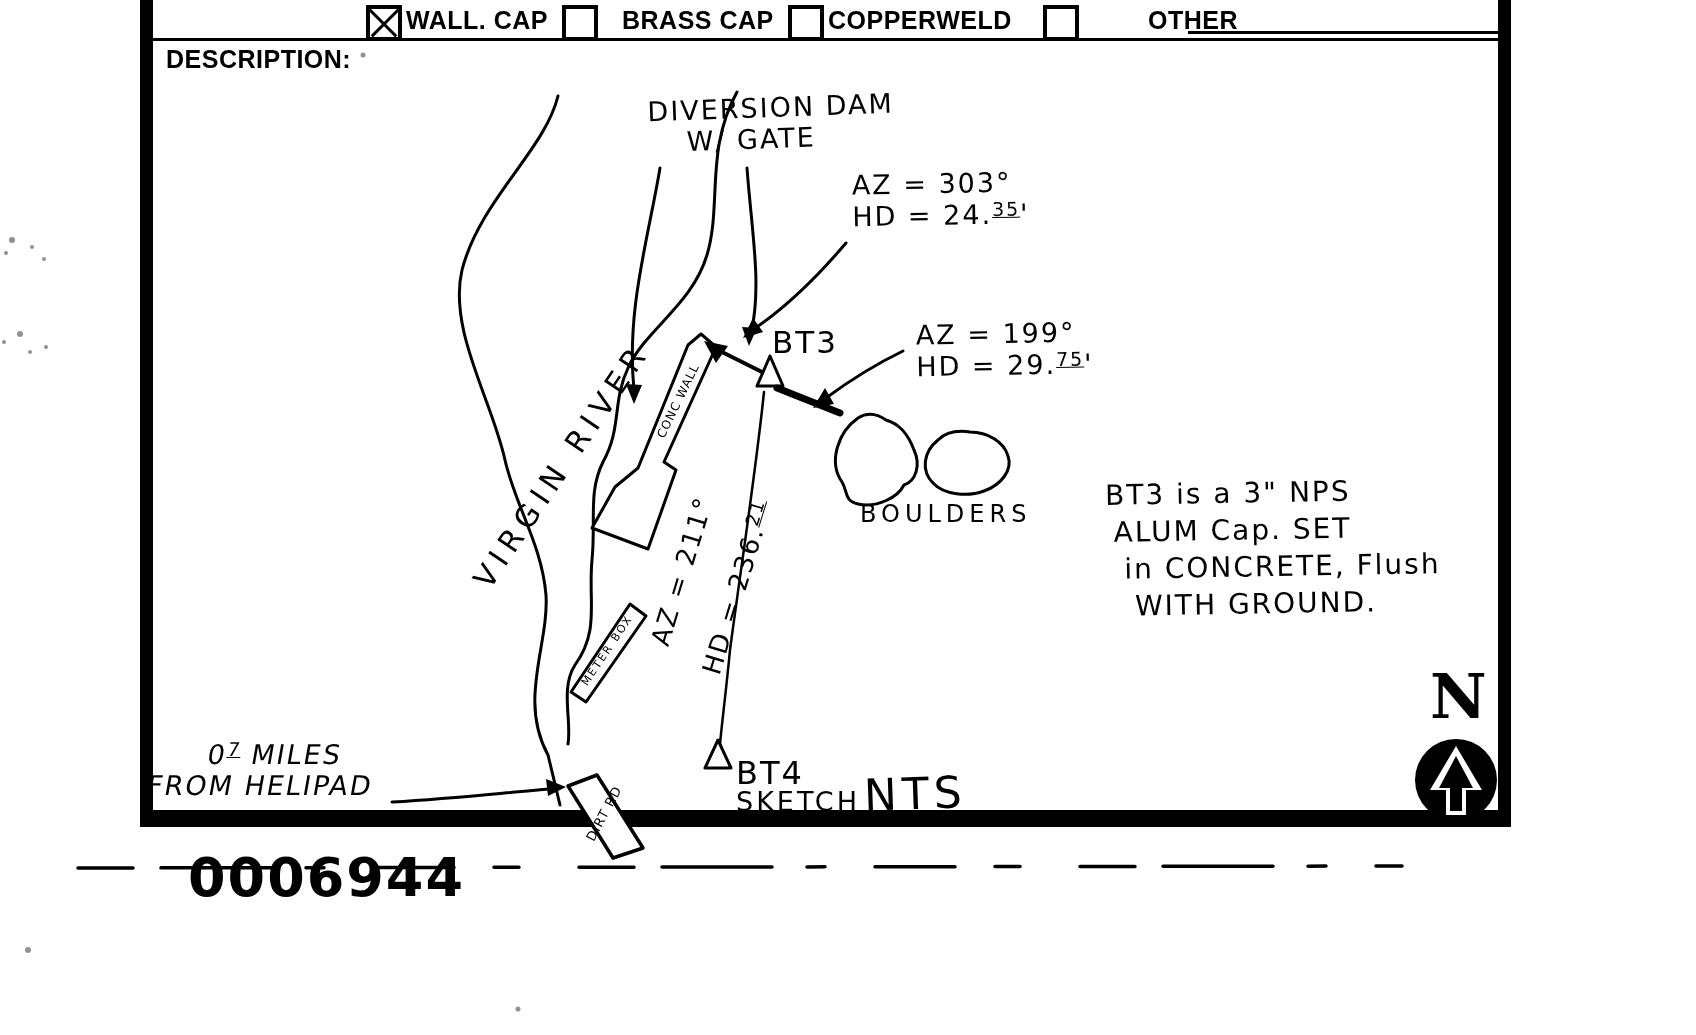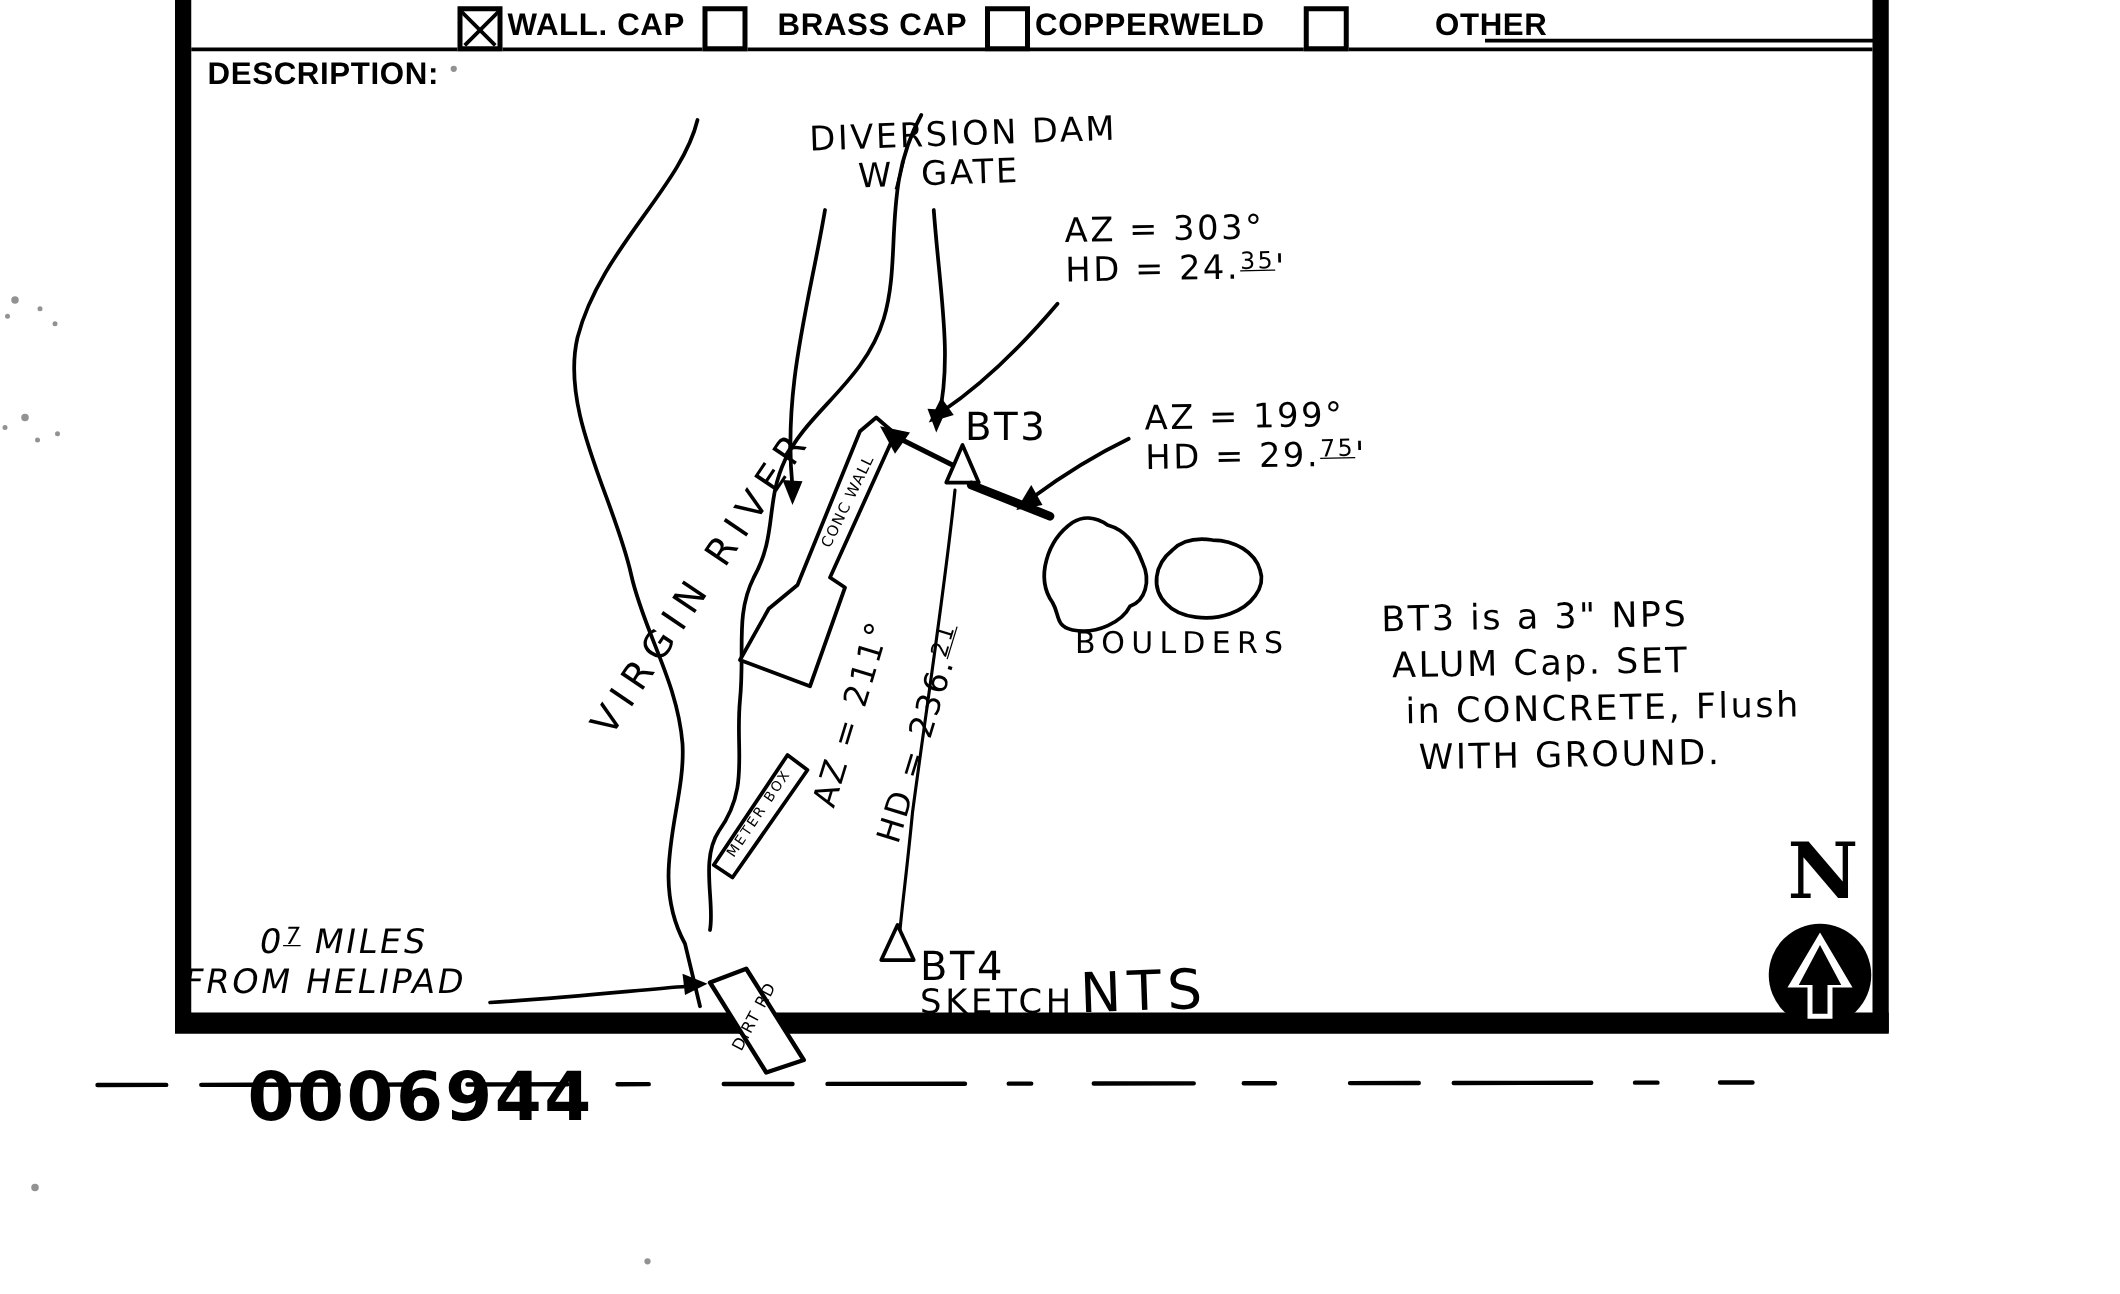--- a/index.html
+++ b/index.html
@@ -13,21 +13,21 @@
   .cbx.checked::before{content:"";position:absolute;left:-1px;top:-2px;width:40px;height:3px;background:#000;
         transform-origin:0 0;transform:rotate(45deg);}
   .cbx.checked::after{content:"";position:absolute;right:-1px;top:-2px;width:40px;height:3px;background:#000;
         transform-origin:100% 0;transform:rotate(-45deg);}
   .rule{position:absolute;background:#000;}
   
   .hw{font-family:"DejaVu Sans",sans-serif;font-size:27px;letter-spacing:2px;}
   .raised{font-size:70%;vertical-align:35%;text-decoration:underline;}
   .rot{transform-origin:center center;text-align:center;}
   .big-n{font-family:"DejaVu Serif",serif;font-weight:bold;font-size:62px;}
-  .docnum{font-family:"DejaVu Sans",sans-serif;font-weight:800;font-size:54px;letter-spacing:2px;margin-left:10px;}
+  .docnum{font-family:"DejaVu Sans",sans-serif;font-weight:800;font-size:54px;letter-spacing:2px;}
 </style>
 </head>
 <body>
 
 <div id="page">
 
   <svg class="layer" viewBox="0 0 1696 1035">
     <g stroke="#000" stroke-width="3" fill="none" stroke-linecap="round" stroke-linejoin="round">
 
       <rect x="140" y="0" width="13" height="826" fill="#000" stroke="none"></rect>

